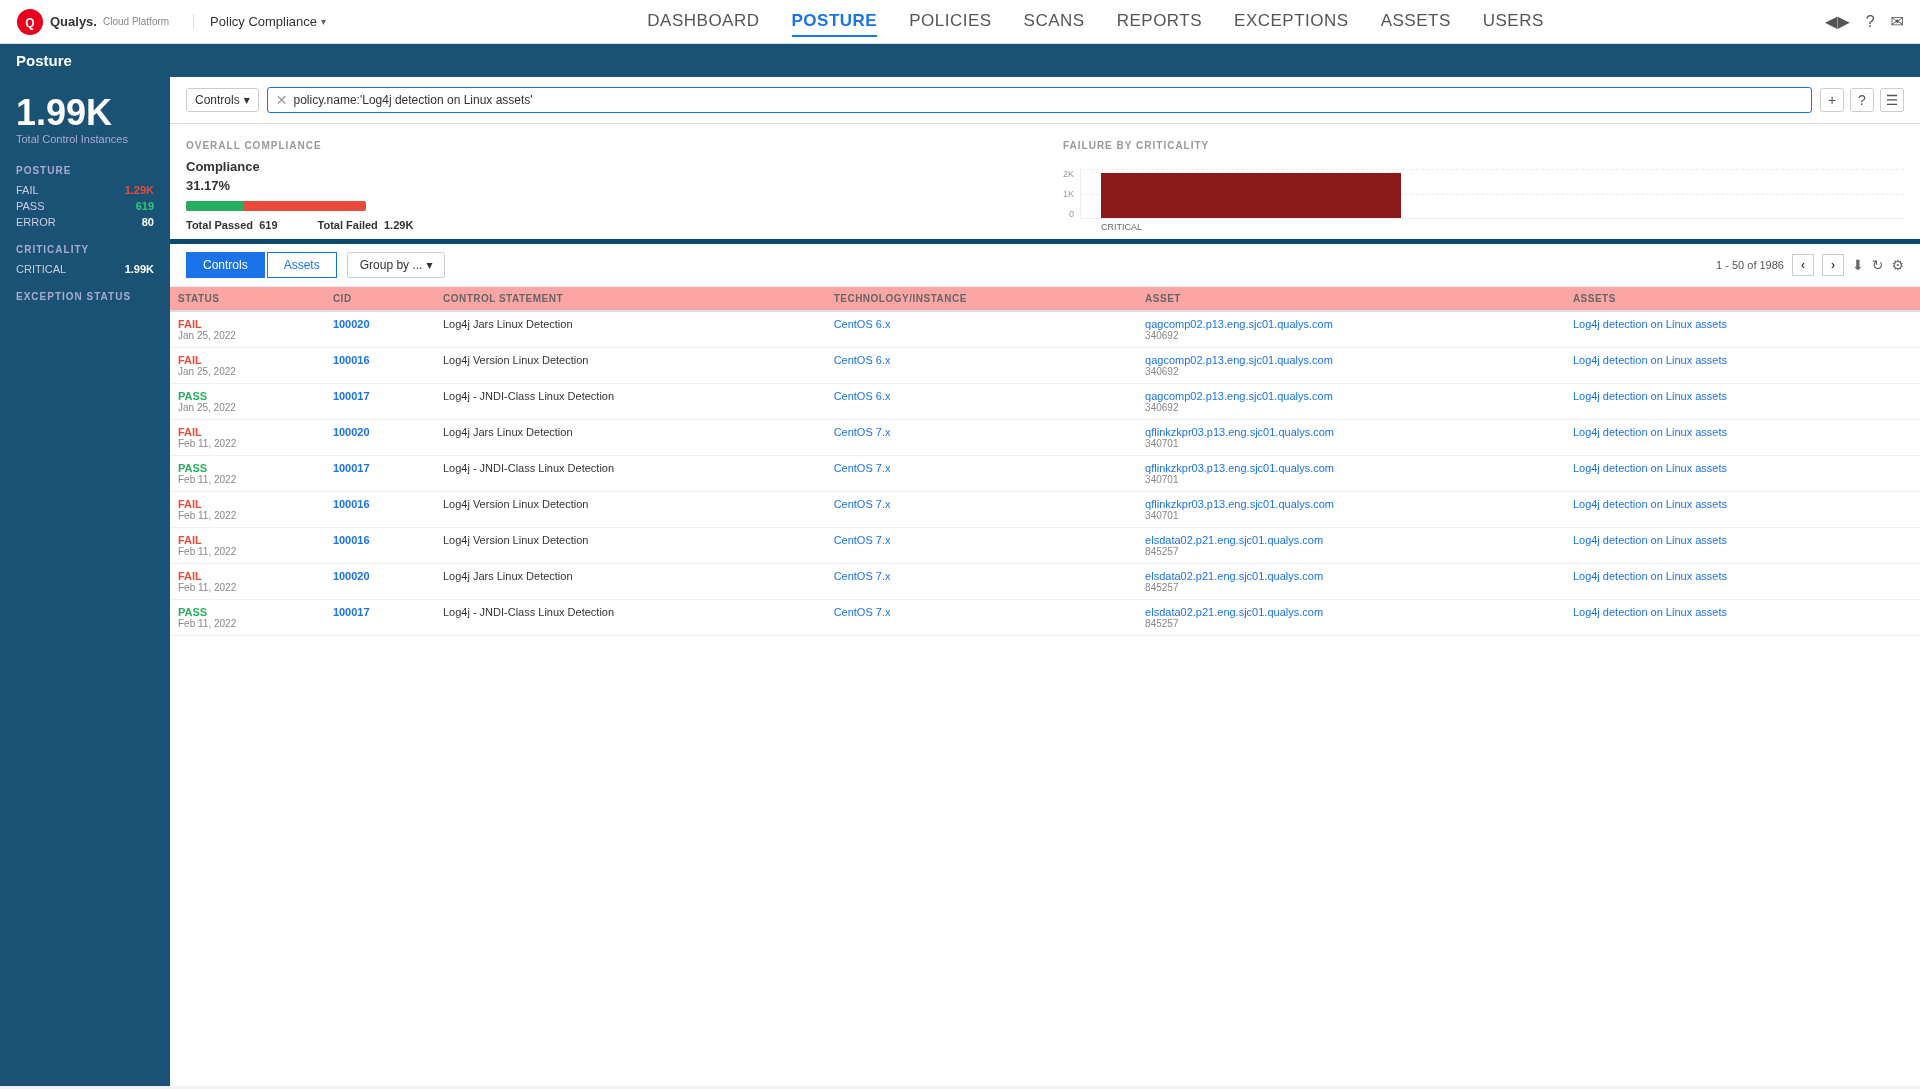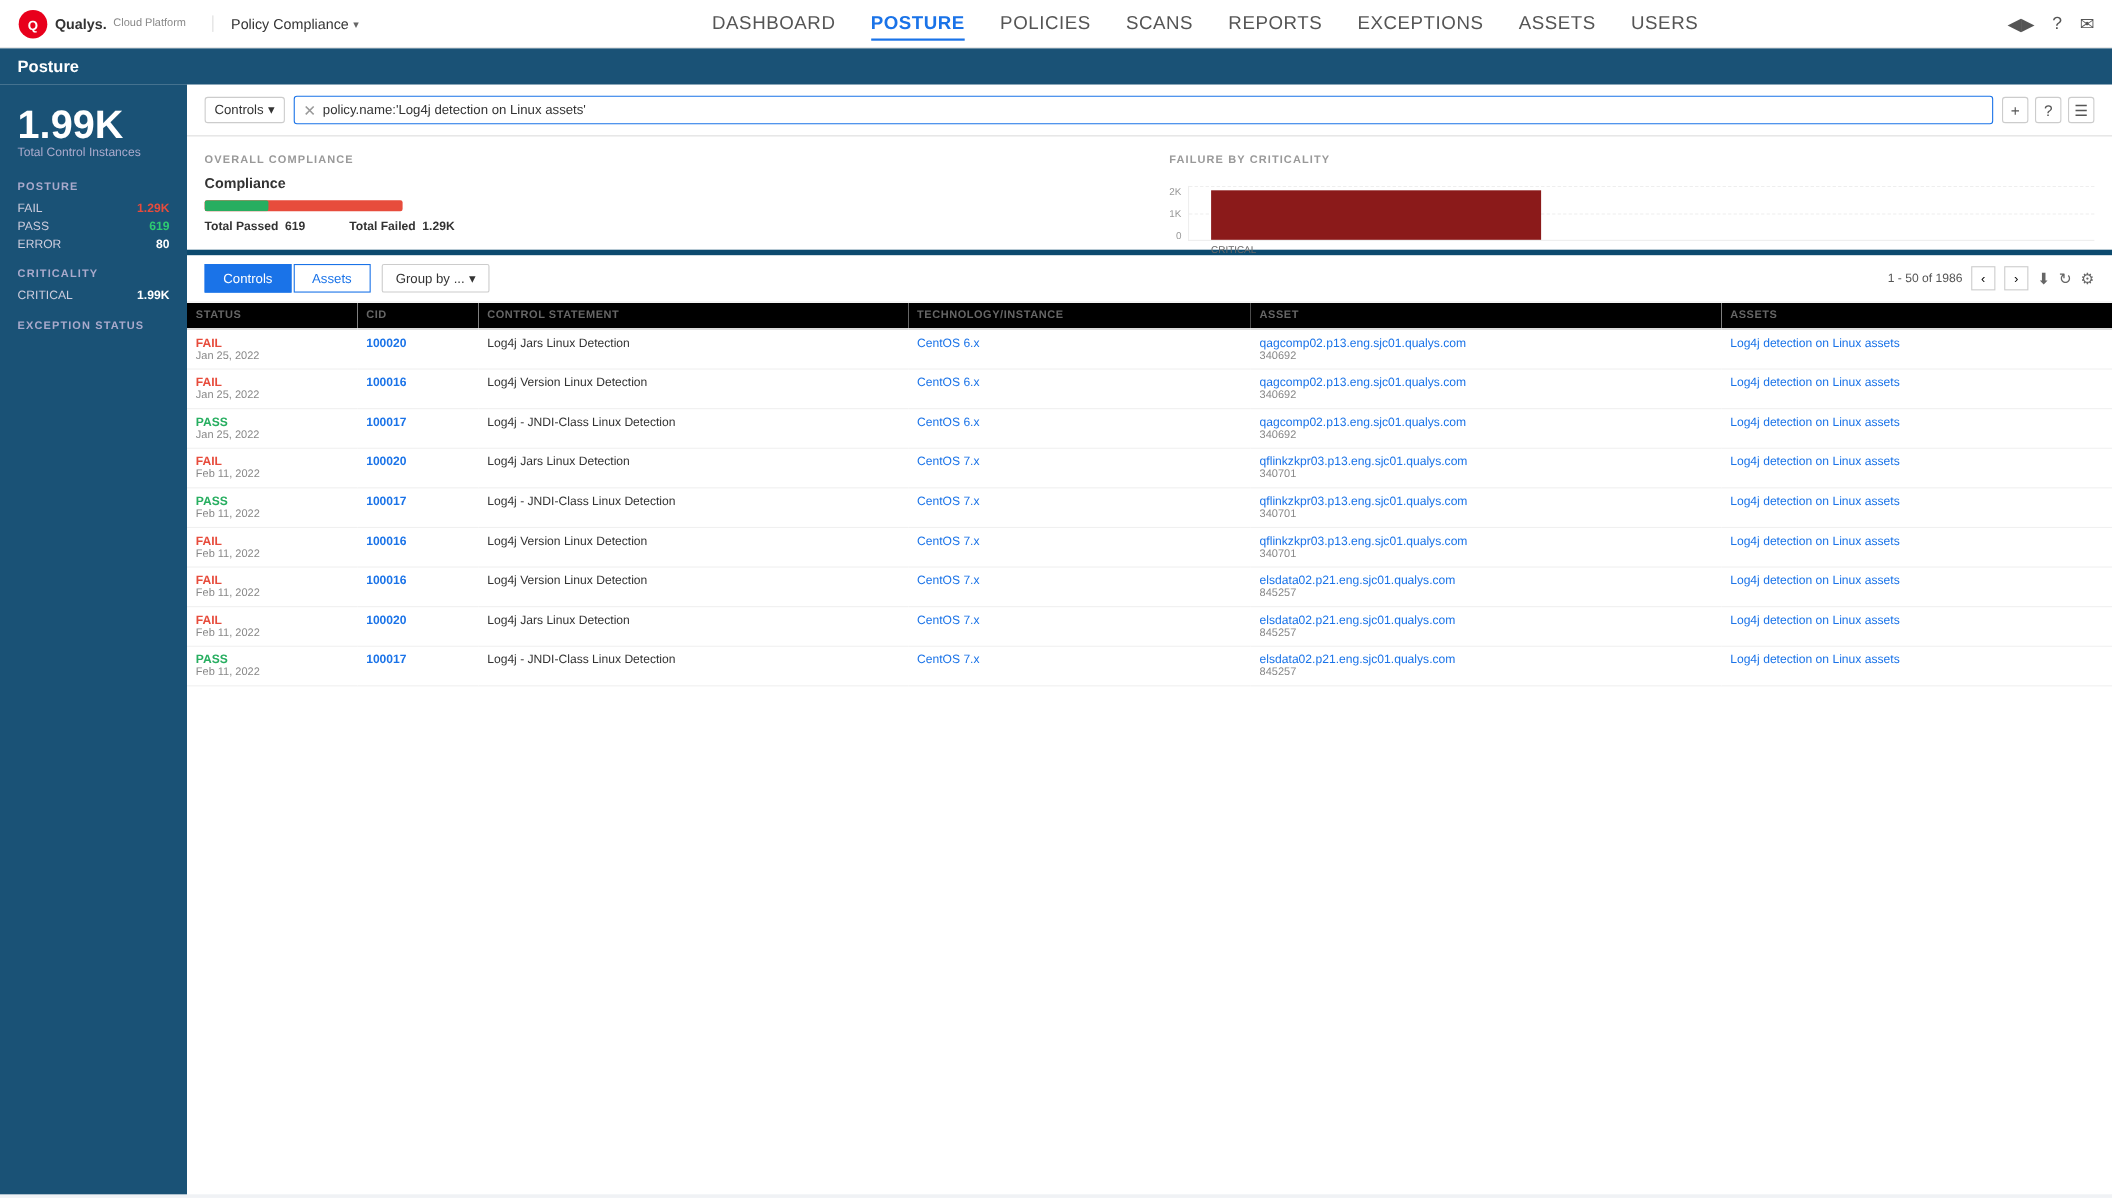--- a/index.html
+++ b/index.html
@@ -281,21 +281,21 @@
       border-collapse: collapse;
     }
     .data-table th {
       font-size: 10px;
       color: #666;
       text-align: left;
       padding: 6px 8px;
       border-bottom: 2px solid #ddd;
       font-weight: bold;
       letter-spacing: 0.5px;
-      background: #000000;
+      background: #fca5a5;
       position: sticky;
       top: 0;
       z-index: 1;
     }
     .data-table td {
       padding: 6px 8px;
       border-bottom: 1px solid #f0f0f0;
       vertical-align: top;
       font-size: 11px;
     }
@@ -389,20 +389,21 @@
         <button class="search-btn">+</button>
         <button class="search-btn">?</button>
         <button class="search-btn">☰</button>
       </div>
     </div>
 
     <div class="compliance-overview">
       <div class="compliance-section">
         <div class="section-title">OVERALL COMPLIANCE</div>
         <div class="compliance-label">Compliance</div>
+        <div class="compliance-pct">31.17%</div>
         <div style="margin-top:8px;">
           <div class="progress-bar-container">
             <div class="progress-bar-fill" style="width: 32%;"></div>
           </div>
         </div>
         <div class="compliance-stats">
           <div class="stat-item">
             <span>Total Passed</span>&nbsp;
             <span>619</span>
           </div>

